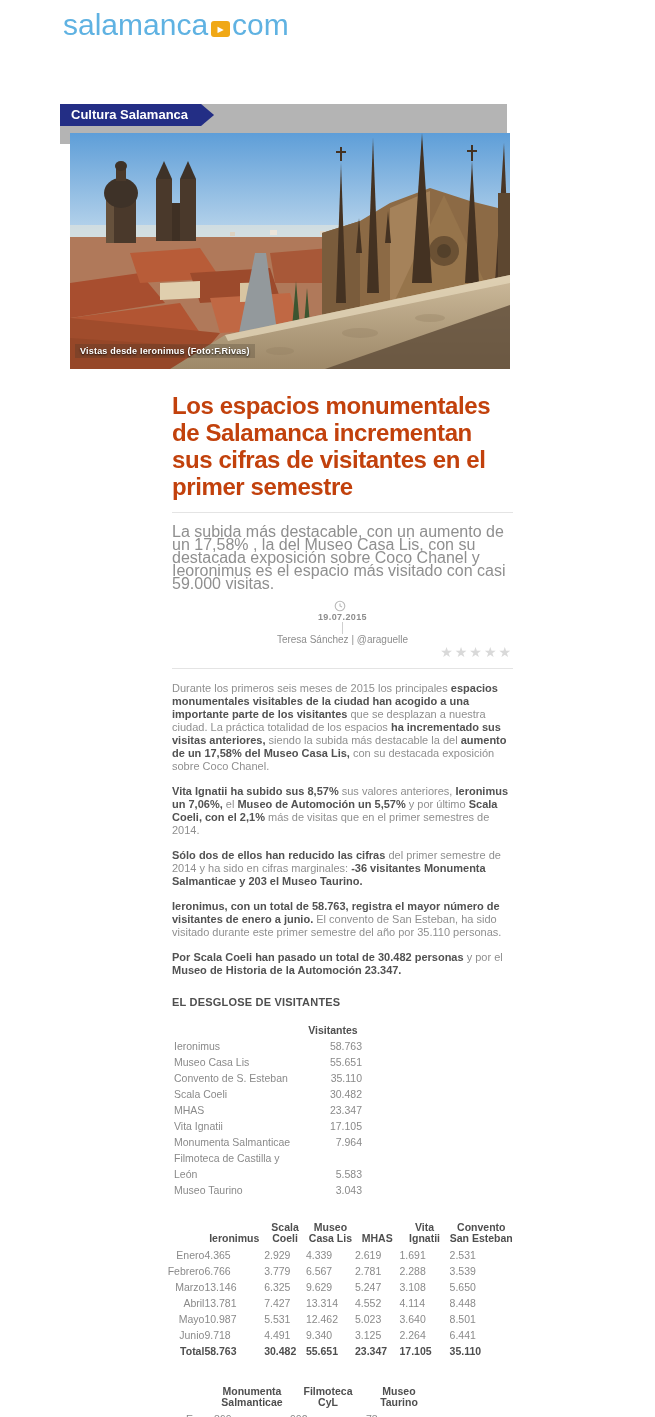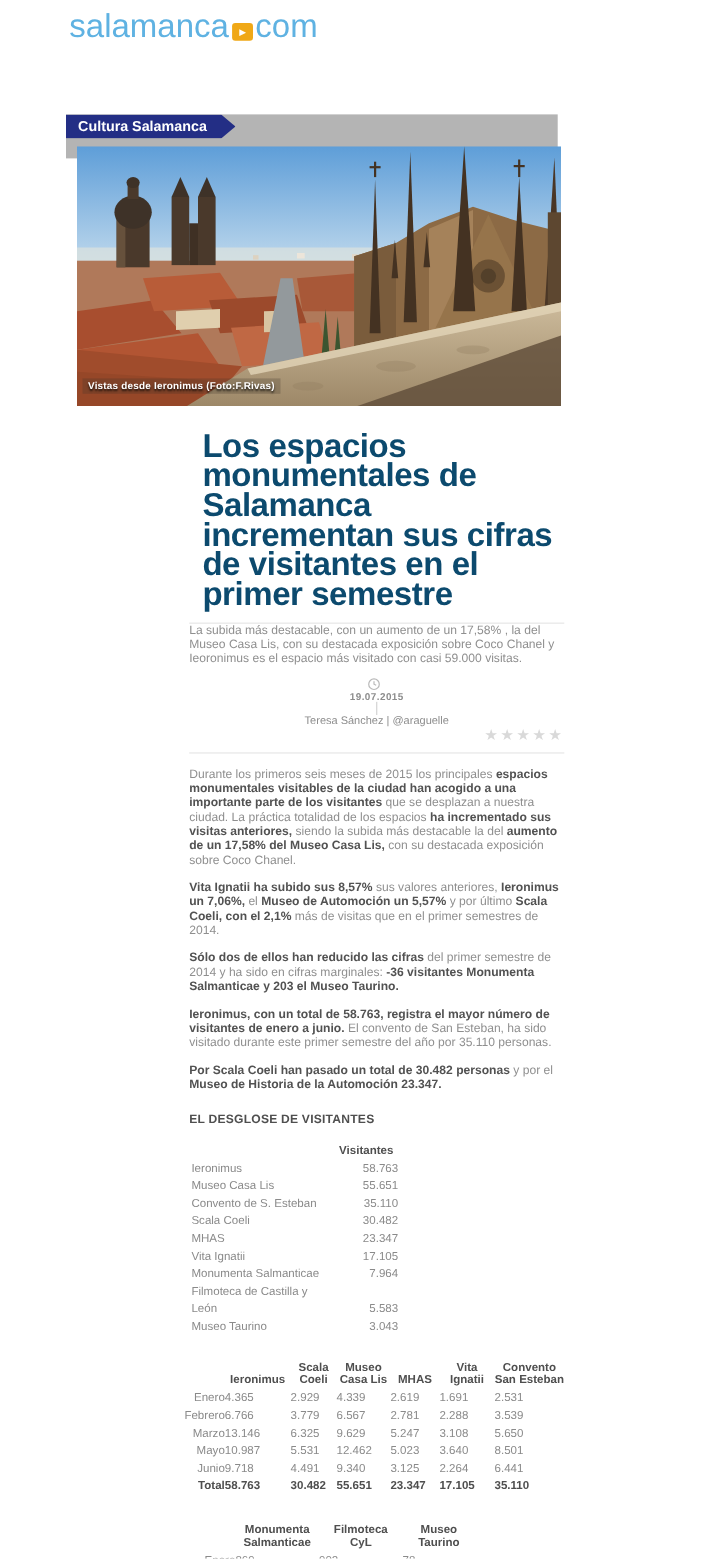--- a/index.html
+++ b/index.html
@@ -24,24 +24,24 @@
 
   
   .photo{position:absolute;left:70px;top:133px;width:440px;height:236px;margin:0;}
   .photo svg{display:block;}
   .photo-caption{position:absolute;left:5px;bottom:11px;font-size:9px;color:#fff;
       padding:2px 5px;background:rgba(60,50,40,.25);text-shadow:0 1px 2px rgba(0,0,0,.85);
       font-weight:bold;letter-spacing:.2px;}
 
   
   .article{position:absolute;left:172px;top:392px;width:341px;}
-  h1.headline{margin:0 0 12px 12px;font-size:30px;line-height:27px;font-weight:700;
-      color:#0c4a6e;letter-spacing:-.4px;}
+  h1.headline{margin:0 0 12px 0;font-size:24px;line-height:27px;font-weight:700;
+      color:#c2410c;letter-spacing:-.4px;}
   .rule{border:none;border-top:1px solid #e4e4e4;margin:0;}
-  .lede{font-size:11px;line-height:13px;color:#8f8f8f;margin:0 0 10px 0;}
+  .lede{font-size:16px;line-height:13px;color:#8f8f8f;margin:12px 0 10px 0;}
 
   .byline{display:flex;align-items:center;margin:10px 0 9px 0;flex-direction:column;}
   .clock{display:inline-flex;margin-right:6px;}
   .date{font-size:9px;font-weight:bold;color:#8d8d8d;letter-spacing:.4px;}
   .vsep{width:1px;height:12px;background:#cfcfcf;margin:0 10px;}
   .author{font-size:10px;color:#8d8d8d;cursor:pointer;}
   .stars{margin-left:auto;color:#d9d9d9;font-size:14px;letter-spacing:2px;line-height:14px;cursor:pointer;}
 
   .body-copy{margin-top:13px;}
   .body-copy p{font-size:11px;line-height:13px;color:#8f8f8f;margin:0 0 12px 0;}
@@ -292,20 +292,29 @@
           <tr>
             <td class="mon">Marzo</td>
             <td>13.146</td>
             <td>6.325</td>
             <td>9.629</td>
             <td>5.247</td>
             <td>3.108</td>
             <td>5.650</td>
           </tr>
           <tr>
+            <td class="mon">Abril</td>
+            <td>13.781</td>
+            <td>7.427</td>
+            <td>13.314</td>
+            <td>4.552</td>
+            <td>4.114</td>
+            <td>8.448</td>
+          </tr>
+          <tr>
             <td class="mon">Mayo</td>
             <td>10.987</td>
             <td>5.531</td>
             <td>12.462</td>
             <td>5.023</td>
             <td>3.640</td>
             <td>8.501</td>
           </tr>
           <tr>
             <td class="mon">Junio</td>

